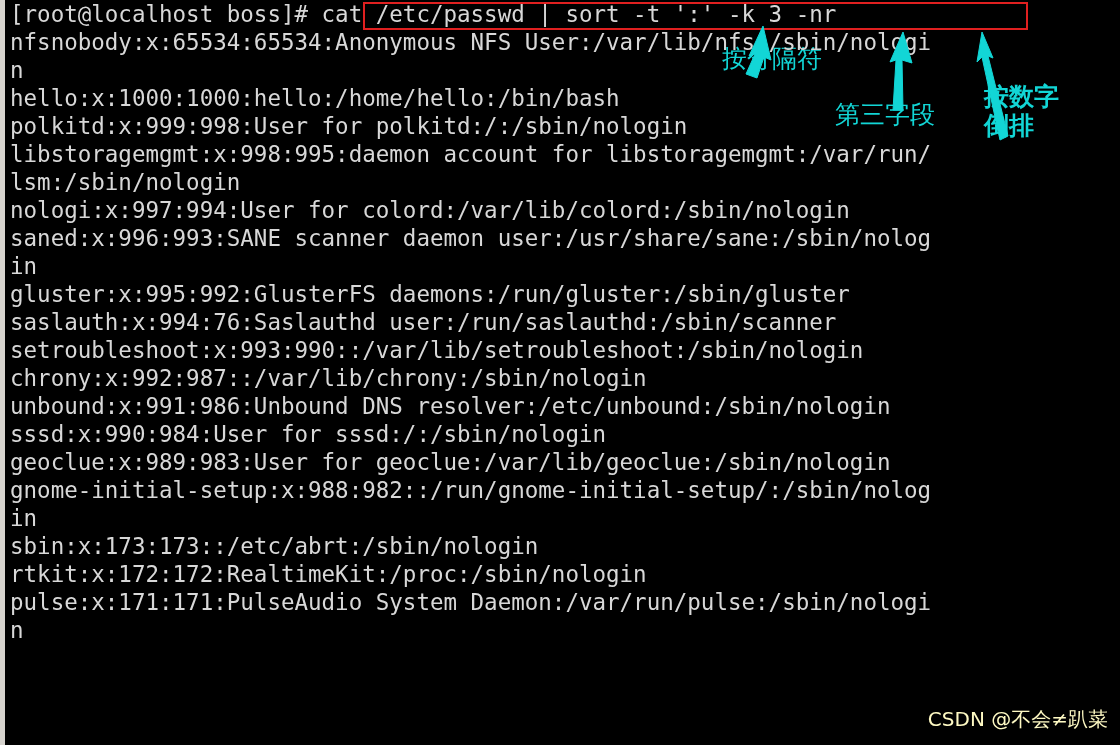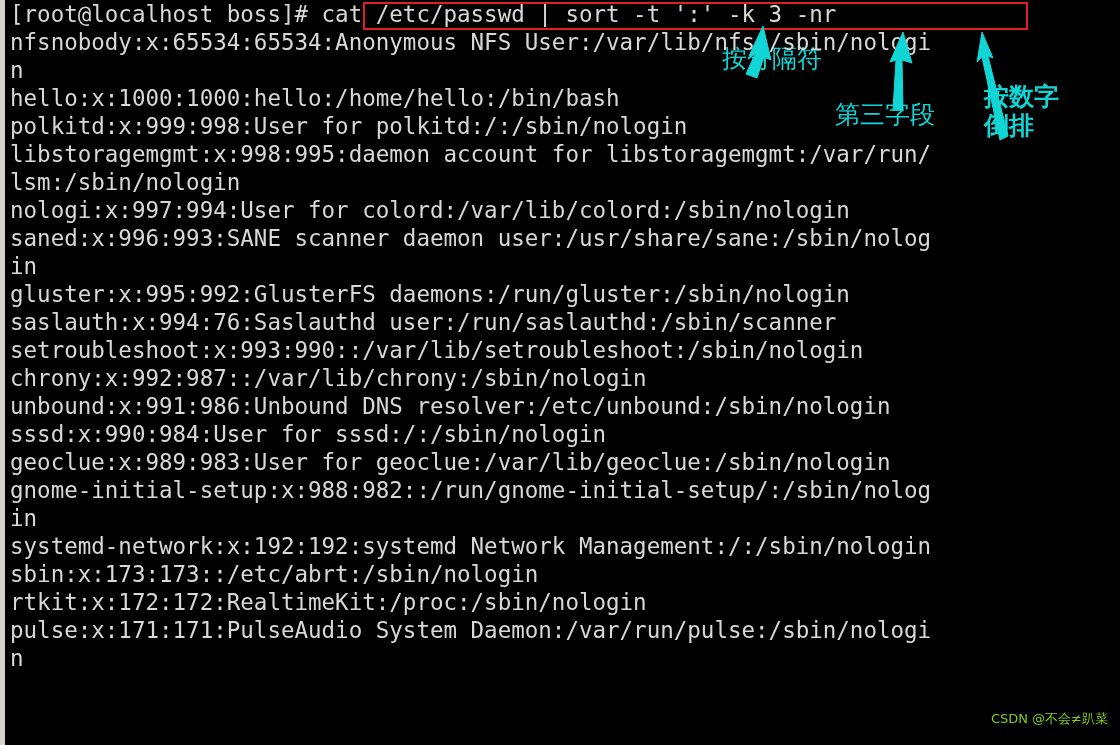--- a/index.html
+++ b/index.html
@@ -94,23 +94,23 @@
   }
   #annot-delimiter { left: 722px; top: 44px; }
   #annot-third-field { left: 835px; top: 100px; }
   #annot-numeric-desc { left: 984px; top: 82px; font-weight: bold; }
 
   
   #watermark {
     position: absolute;
     right: 12px;
     bottom: 17px;
-    color: #84cc16;
+    color: #fef9c3;
     font-family: "DejaVu Sans", "Liberation Sans", sans-serif;
-    font-size: 13px;
+    font-size: 20px;
     line-height: 18px;
     white-space: pre;
     z-index: 7;
   }
 </style>
 </head>
 <body>
 
 <div id="terminal">
 
@@ -121,30 +121,29 @@
     <div class="term-line">[root@localhost boss]# cat /etc/passwd | sort -t ':' -k 3 -nr</div>
     <div class="term-line">nfsnobody:x:65534:65534:Anonymous NFS User:/var/lib/nfs:/sbin/nologi</div>
     <div class="term-line">n</div>
     <div class="term-line">hello:x:1000:1000:hello:/home/hello:/bin/bash</div>
     <div class="term-line">polkitd:x:999:998:User for polkitd:/:/sbin/nologin</div>
     <div class="term-line">libstoragemgmt:x:998:995:daemon account for libstoragemgmt:/var/run/</div>
     <div class="term-line">lsm:/sbin/nologin</div>
     <div class="term-line">nologi:x:997:994:User for colord:/var/lib/colord:/sbin/nologin</div>
     <div class="term-line">saned:x:996:993:SANE scanner daemon user:/usr/share/sane:/sbin/nolog</div>
     <div class="term-line">in</div>
-    <div class="term-line">gluster:x:995:992:GlusterFS daemons:/run/gluster:/sbin/nologin</div>
+    <div class="term-line">gluster:x:995:992:GlusterFS daemons:/run/gluster:/sbin/gluster</div>
     <div class="term-line">saslauth:x:994:76:Saslauthd user:/run/saslauthd:/sbin/scanner</div>
     <div class="term-line">setroubleshoot:x:993:990::/var/lib/setroubleshoot:/sbin/nologin</div>
     <div class="term-line">chrony:x:992:987::/var/lib/chrony:/sbin/nologin</div>
     <div class="term-line">unbound:x:991:986:Unbound DNS resolver:/etc/unbound:/sbin/nologin</div>
     <div class="term-line">sssd:x:990:984:User for sssd:/:/sbin/nologin</div>
     <div class="term-line">geoclue:x:989:983:User for geoclue:/var/lib/geoclue:/sbin/nologin</div>
     <div class="term-line">gnome-initial-setup:x:988:982::/run/gnome-initial-setup/:/sbin/nolog</div>
     <div class="term-line">in</div>
-    <div class="term-line">systemd-network:x:192:192:systemd Network Management:/:/sbin/nologin</div>
     <div class="term-line">sbin:x:173:173::/etc/abrt:/sbin/nologin</div>
     <div class="term-line">rtkit:x:172:172:RealtimeKit:/proc:/sbin/nologin</div>
     <div class="term-line">pulse:x:171:171:PulseAudio System Daemon:/var/run/pulse:/sbin/nologi</div>
     <div class="term-line">n</div>
   </div>
 
   <div id="command-box"></div>
 
   <svg id="annotation-layer" width="1120" height="745" viewBox="0 0 1120 745" xmlns="http://www.w3.org/2000/svg">
 

